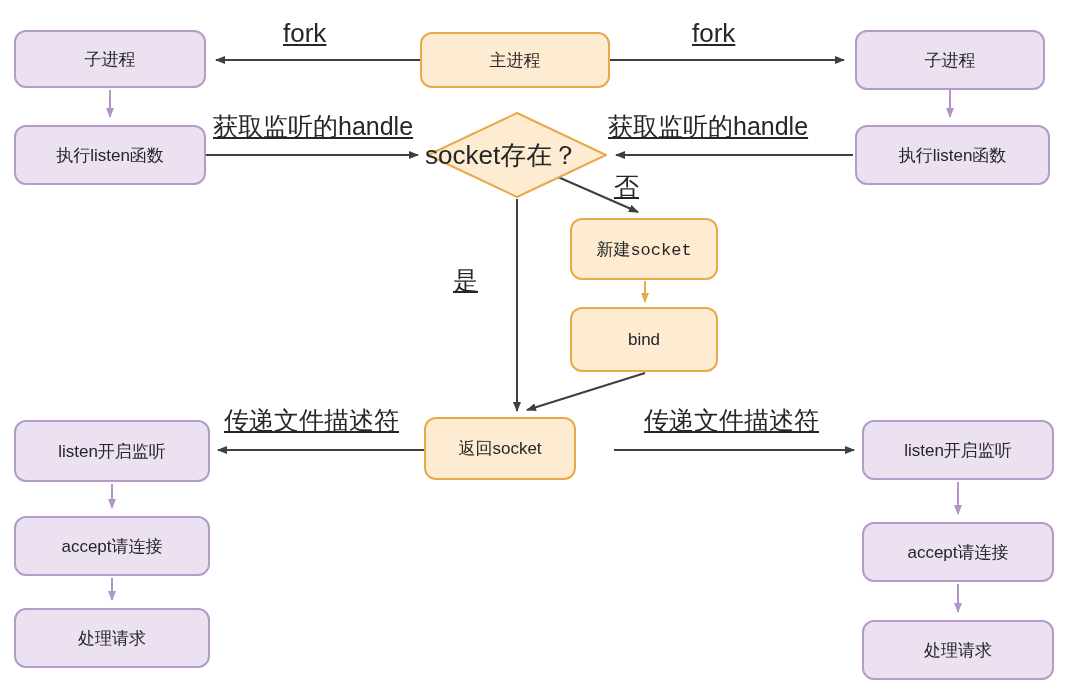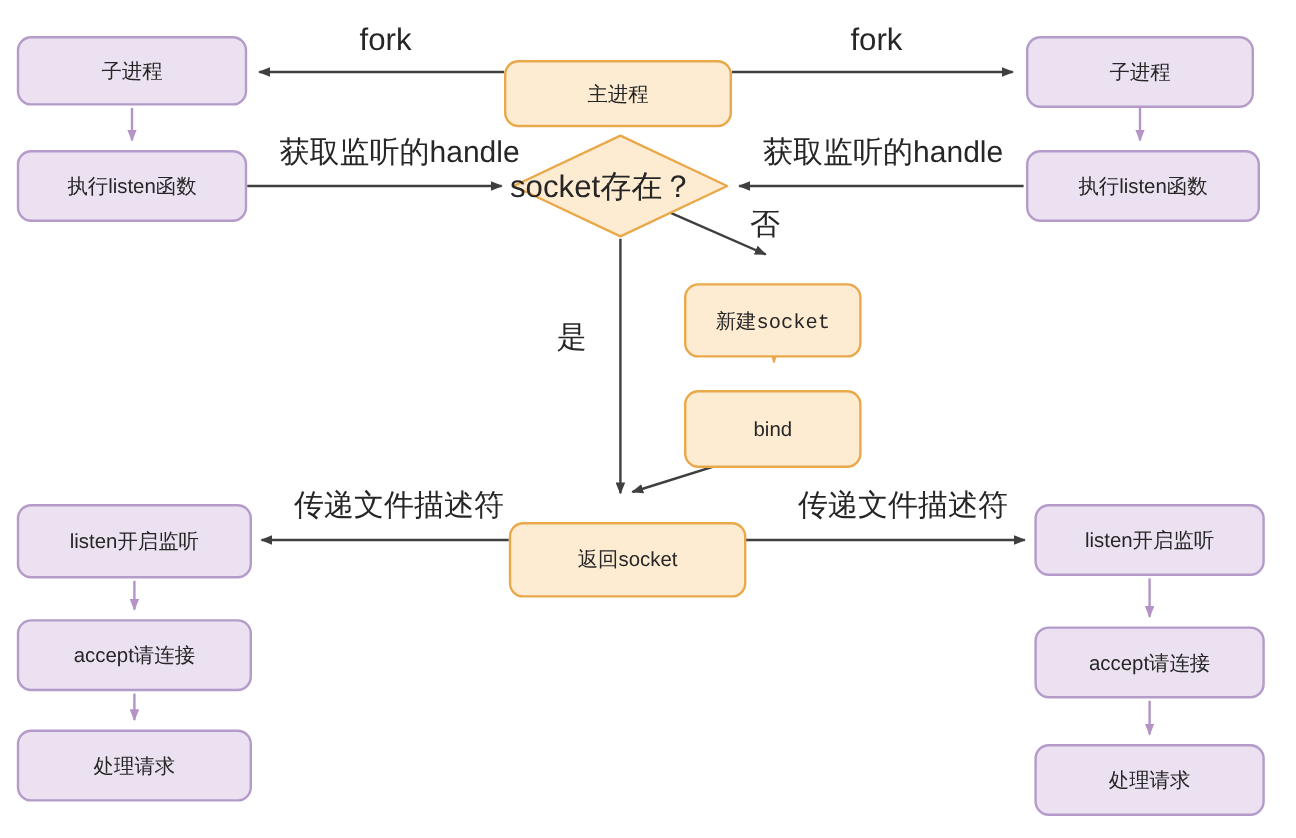--- a/index.html
+++ b/index.html
@@ -31,21 +31,20 @@
     box-sizing: border-box;
     border-radius: 12px;
     font-size: 17px;
     color: var(--text-color, #262626);
     white-space: nowrap;
     text-align: center;
   }
   .node.orange {
     background: var(--orange-fill, #fdecd2);
     border: 2px solid var(--orange-border, #e9a94b);
-    margin-top: 18px;
   }
   .node.purple {
     background: var(--purple-fill, #ebe1f0);
     border: 2px solid var(--purple-border, #b49bc9);
   }
   .diamond {
     position: absolute;
     display: flex; align-items: center; 
   }
   .diamond svg { position: absolute; left: 0; top: 0; }
@@ -53,21 +52,22 @@
     position: relative;
     font-size: 26px;
     color: var(--text-color, #262626);
     white-space: nowrap;
   }
   .edge-label {
     position: absolute;
     font-size: 25px;
     color: var(--text-color, #262626);
     white-space: nowrap;
-    text-align: right;
+    text-align: left;
+    text-decoration: underline;
   }
 </style>
 </head>
 <body>
 
 <div id="stage">
 
   <svg id="edges" viewBox="0 0 1080 698">
     <defs>
       <marker id="mdark" markerWidth="10" markerHeight="8" refX="9" refY="4" orient="auto" markerUnits="userSpaceOnUse">
@@ -122,21 +122,21 @@
     <svg width="184" height="88" viewBox="0 0 184 88">
       <polygon points="92,2 181,44 92,86 3,44" fill="var(--orange-fill, #fdecd2)" stroke="var(--orange-border, #e9a94b)" stroke-width="2" stroke-linejoin="round"></polygon>
     </svg>
     <div class="dlabel">socket存在？</div>
   </div>
 
   <div class="node orange" style="left:570px; top:218px; width:148px; height:62px;font-family:Liberation Mono, monospace;">新建socket</div>
 
   <div class="node orange" style="left:570px; top:307px; width:148px; height:65px;">bind</div>
 
-  <div class="node orange" style="left:424px; top:417px; width:198px; height:63px;text-align:right;">返回socket</div>
+  <div class="node orange" style="left:424px; top:417px; width:152px; height:63px;text-align:right;">返回socket</div>
 
   <div class="node purple" style="left:14px; top:420px; width:196px; height:62px;">listen开启监听</div>
 
   <div class="node purple" style="left:14px; top:516px; width:196px; height:60px;">accept请连接</div>
 
   <div class="node purple" style="left:14px; top:608px; width:196px; height:60px;">处理请求</div>
 
   <div class="node purple" style="left:862px; top:420px; width:192px; height:60px;">listen开启监听</div>
 
   <div class="node purple" style="left:862px; top:522px; width:192px; height:60px;">accept请连接</div>

